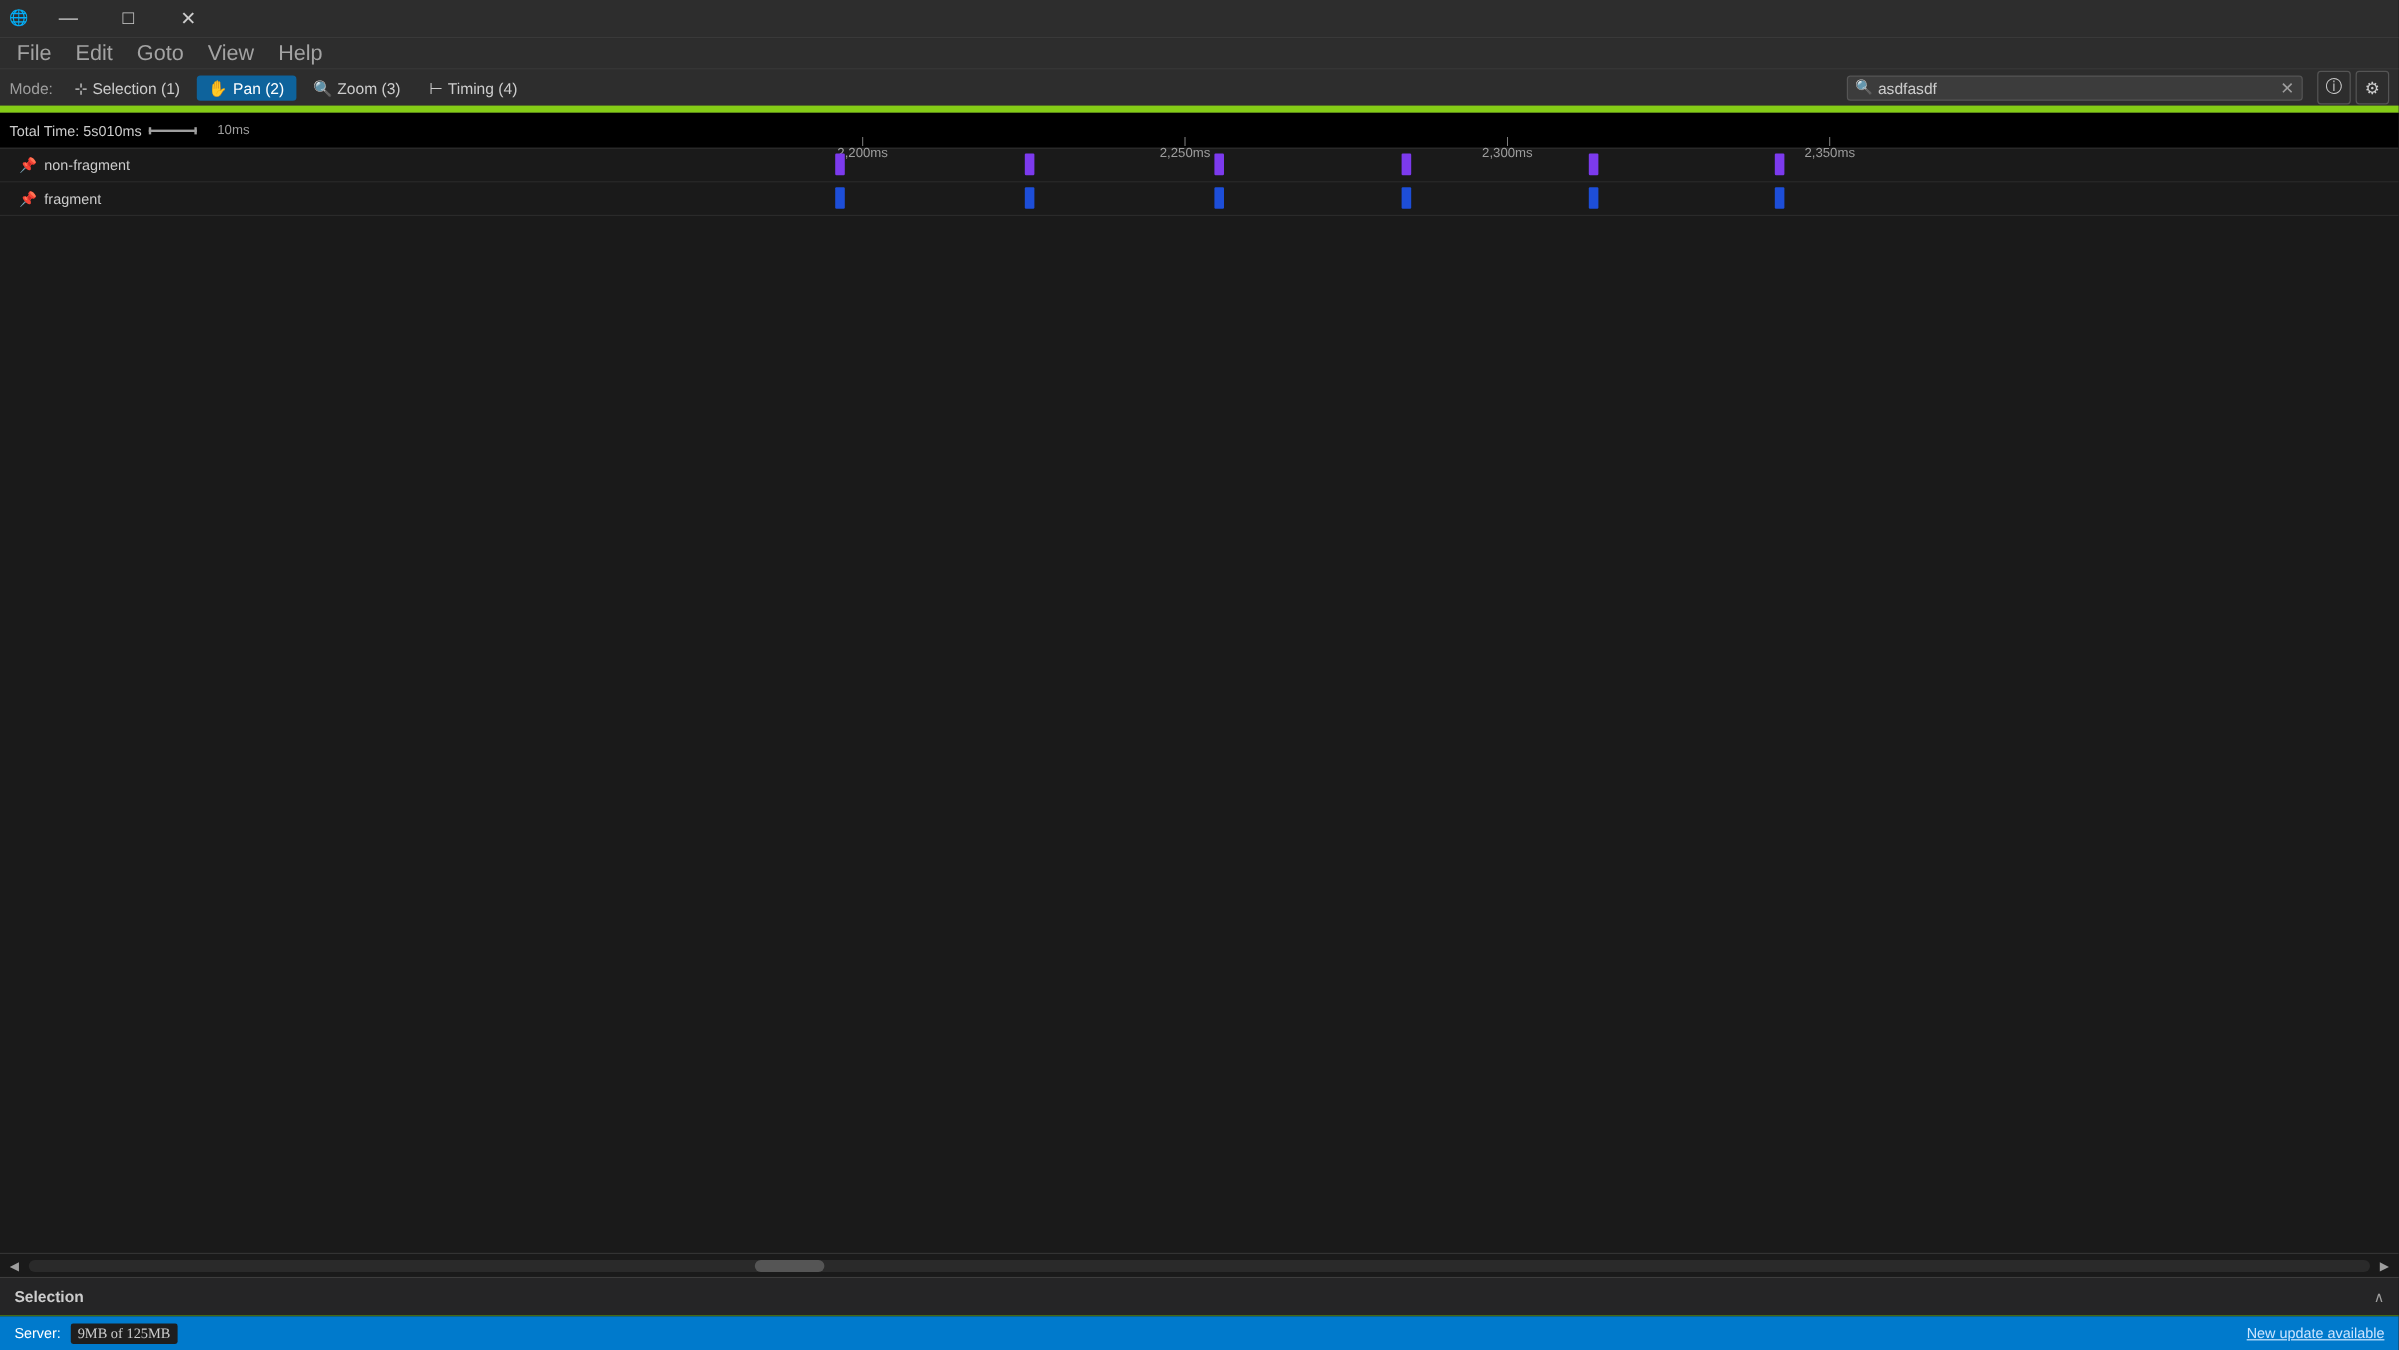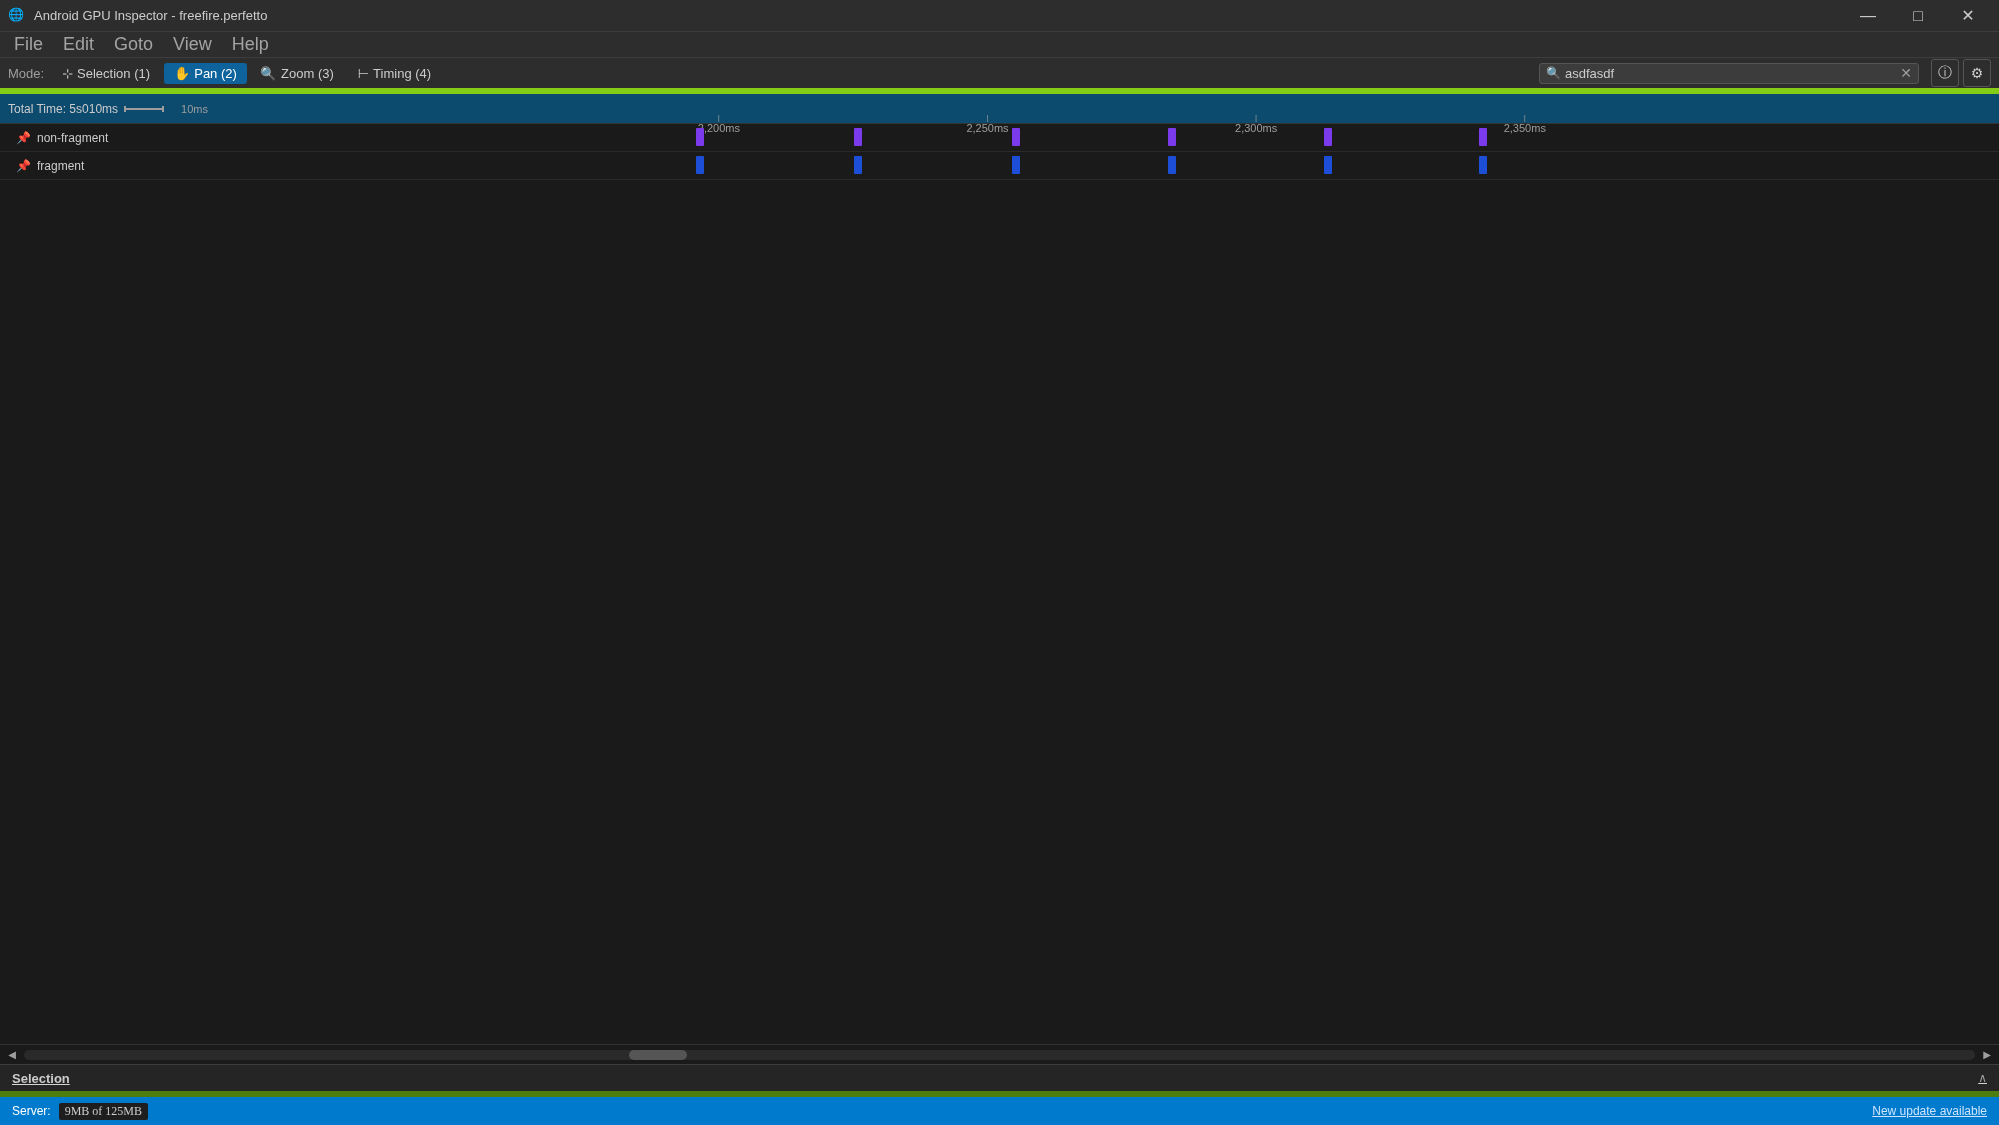--- a/index.html
+++ b/index.html
@@ -154,21 +154,21 @@
       flex: 1;
       background: #1a1a1a;
       display: flex;
       flex-direction: column;
       overflow: hidden;
     }
     .timeline-header {
       height: 30px;
       display: flex;
       align-items: center;
-      background: #0c4a6e;
+      background: #000000;
       border-bottom: 1px solid #333;
       flex-shrink: 0;
       position: relative;
     }
     .timeline-total {
       width: 320px;
       padding: 0 8px;
       color: #cccccc;
       font-size: 12px;
       flex-shrink: 0;
@@ -298,23 +298,22 @@
     .bottom-panel {
       background: #252526;
       border-top: 1px solid #3d3d3d;
       flex-shrink: 0;
     }
     .selection-header {
       height: 32px;
       display: flex;
       align-items: center;
       padding: 0 12px;
-      border-bottom: 6px solid #4d7c0f;
-      cursor: pointer;
-      text-decoration: underline;
+      border-bottom: 1px solid #4d7c0f;
+      cursor: pointer;
     }
     .selection-title {
       font-size: 13px;
       color: #cccccc;
       font-weight: 600;
       flex: 1;
     }
     .chevron-icon {
       color: #9e9e9e;
       font-size: 12px;
@@ -349,21 +348,20 @@
       text-decoration: underline;
       cursor: pointer;
       text-align: center;
     }
   </style>
 </head>
 <body>
 
 <div class="title-bar">
   <span class="title-bar-icon">🌐</span>
-  <span class="title-bar-title">Android GPU Inspector - freefire.perfetto</span>
   <div class="title-bar-controls">
     <button class="title-btn">—</button>
     <button class="title-btn">□</button>
     <button class="title-btn close">✕</button>
   </div>
 </div>
 
 <div class="menu-bar">
   <div class="menu-item">File</div>
   <div class="menu-item">Edit</div>

